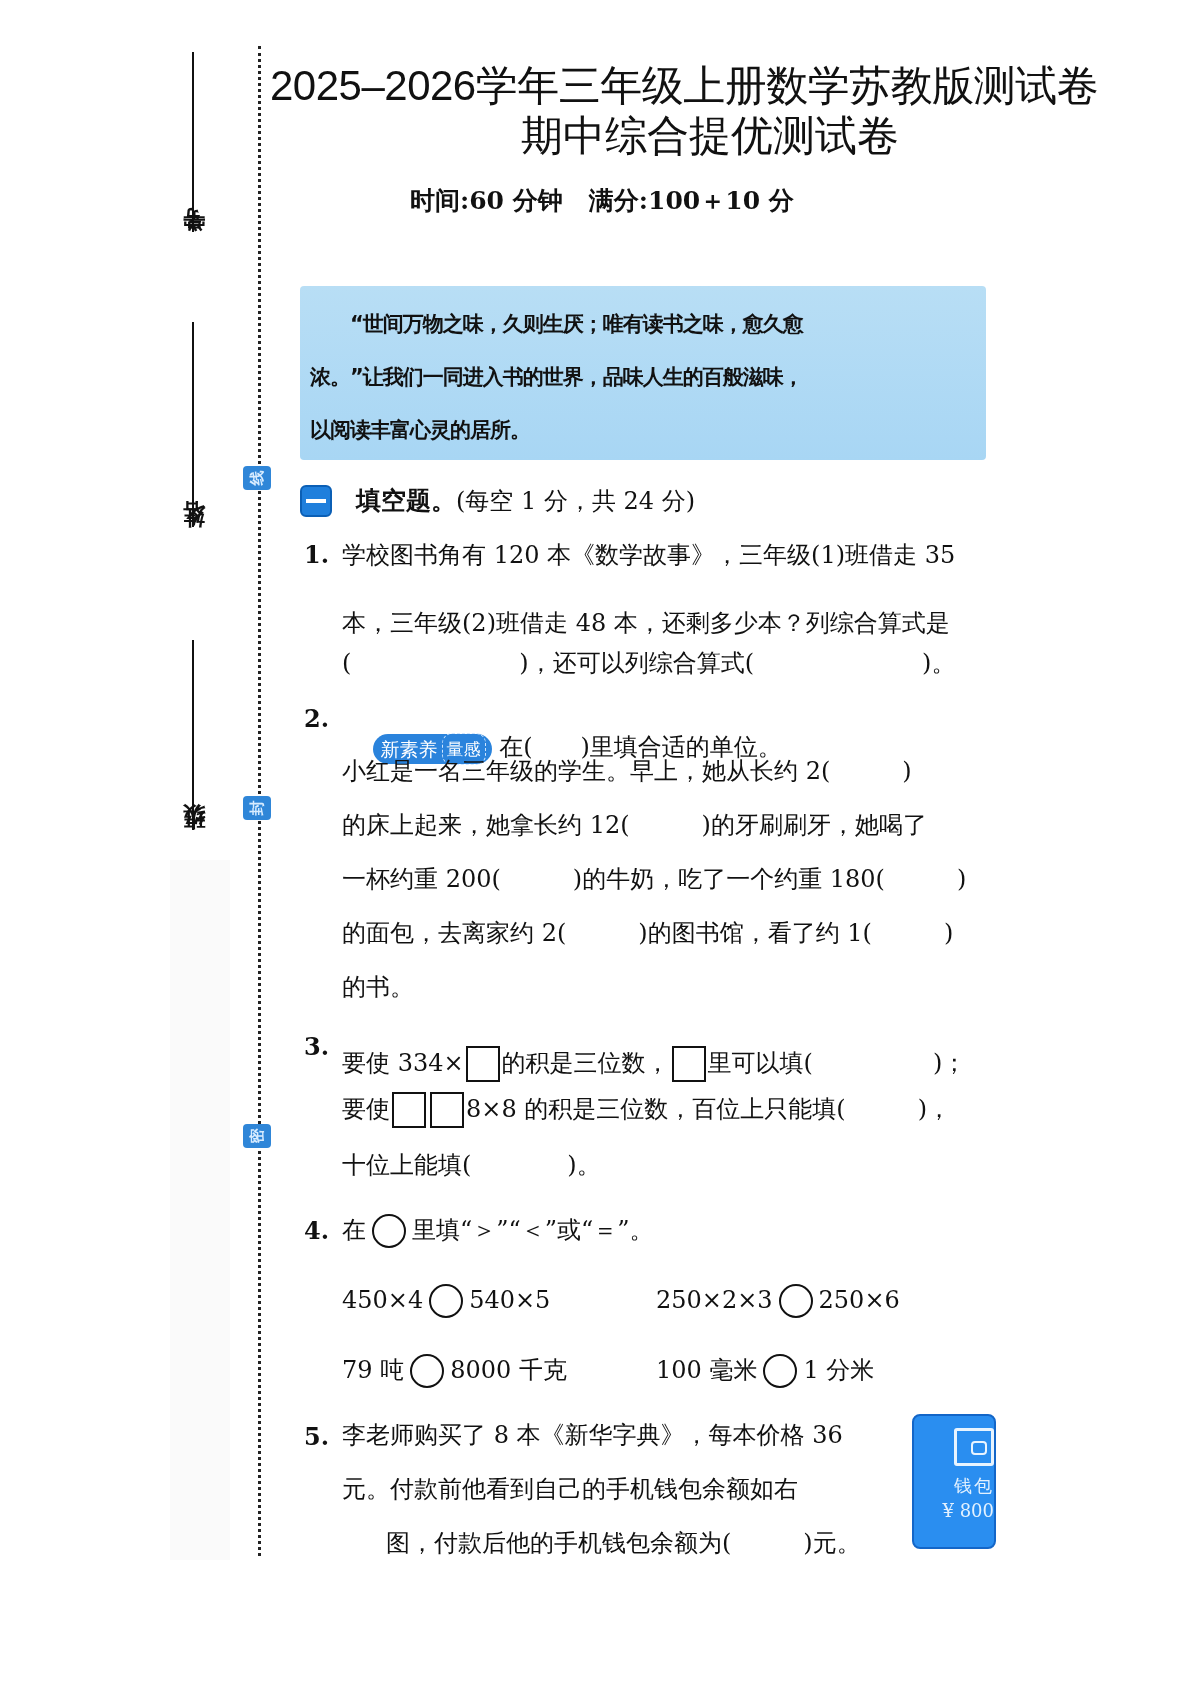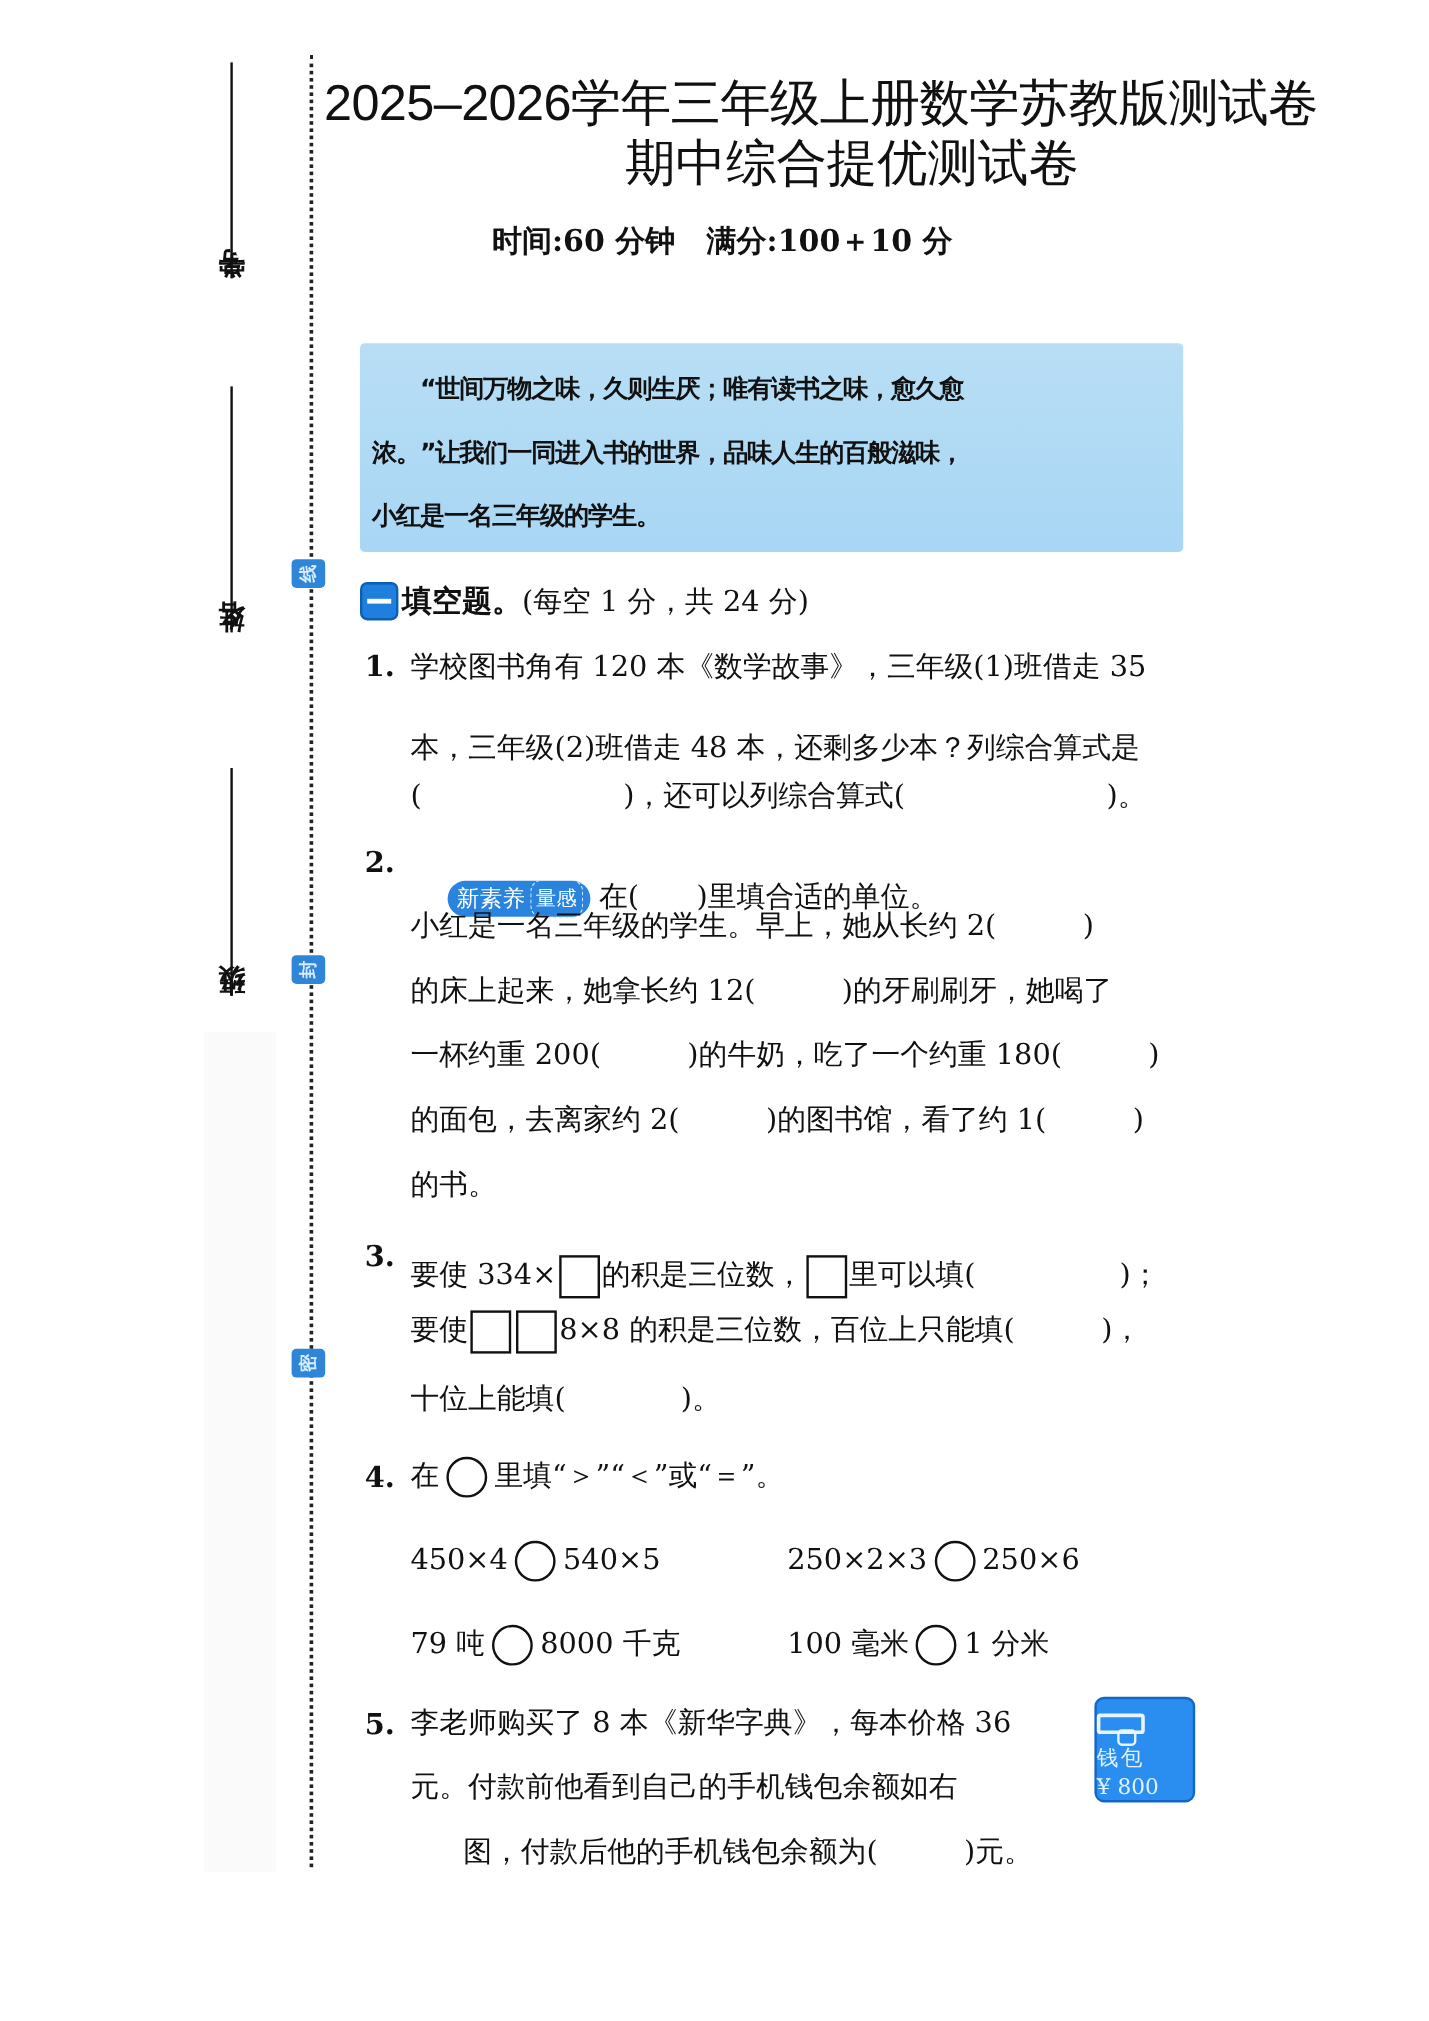--- a/index.html
+++ b/index.html
@@ -20,34 +20,34 @@
   .meta-line { position: absolute; left: 398px; top: 184px; font-size: 25px; font-weight: bold; font-family: "DejaVu Serif", serif; white-space: pre; margin-left: 12px; }
 
   
   .quote-box { position: absolute; left: 300px; top: 286px; width: 686px; height: 174px; background: linear-gradient(180deg, #b8def5 0%, #a8d6f4 100%); border-radius: 4px; padding: 12px 10px 0 10px; }
   .quote-box p { font-size: 21px; font-weight: bold; line-height: 53px; font-family: "DejaVu Sans", sans-serif; color: #111; letter-spacing: -1px; }
 
   
   .section { position: absolute; left: 300px; top: 484px; display: flex; align-items: center; }
   .section-badge { width: 32px; height: 32px; background: #1f7fdc; border: 2px solid #0b5fb5; border-radius: 6px; display: flex; align-items: center; justify-content: center; }
   .section-badge span { display: block; width: 20px; height: 4px; background: #fff; }
-  .section-title { margin-left: 3px; font-size: 25px; font-weight: bold; font-family: "DejaVu Serif", serif; }
+  .section-title { margin-left: 24px; font-size: 25px; font-weight: bold; font-family: "DejaVu Serif", serif; }
   .section-note { font-size: 24px; font-family: "DejaVu Serif", serif; }
 
   
   .q { position: absolute; left: 304px; font-size: 24px; font-family: "DejaVu Serif", serif; }
   .q-num { position: absolute; left: 0; font-weight: bold; font-size: 24px; font-family: "DejaVu Serif", serif; }
   .line { position: absolute; left: 38px; white-space: pre; font-size: 24px; line-height: 30px; font-family: "DejaVu Serif", serif; }
   .blank-box { display: inline-block; width: 34px; height: 36px; border: 2px solid #111; vertical-align: middle; margin: 0 2px; }
   .blank-circle { display: inline-block; width: 34px; height: 34px; border: 2px solid #111; border-radius: 50%; vertical-align: middle; margin: 0 6px; }
 
   .tag-new { display: inline-flex; align-items: center; height: 30px; border-radius: 15px; background: #2a83dc; color: #fff; font-size: 19px; padding: 0 6px 0 8px; vertical-align: middle; font-family: "DejaVu Sans", sans-serif; justify-content: center; }
   .tag-new .tag-sub { margin-left: 4px; padding: 0 4px; border: 1.5px dashed #cfe6ff; border-radius: 10px; font-size: 17px; }
 
-  .wallet { position: absolute; left: 912px; top: 1414px; width: 84px; height: 88px; background: #2a8ef0; border: 2px solid #1366c8; border-radius: 8px; color: #e2f1ff; display: flex; flex-direction: column; align-items: flex-start; }
+  .wallet { position: absolute; left: 912px; top: 1414px; width: 84px; height: 135px; background: #2a8ef0; border: 2px solid #1366c8; border-radius: 8px; color: #e2f1ff; display: flex; flex-direction: column; align-items: flex-end; }
   .wallet-icon { margin-top: 12px; width: 40px; height: 38px; border: 3px solid #e8f4ff; border-radius: 3px; position: relative; }
   .wallet-icon::after { content: ""; position: absolute; right: 4px; top: 10px; width: 12px; height: 10px; border: 2px solid #e8f4ff; border-radius: 4px; }
   .wallet-label { font-size: 18px; margin-top: 8px; letter-spacing: 2px; }
   .wallet-amount { font-size: 18px; margin-top: 2px; font-family: "DejaVu Serif", serif; }
 </style>
 </head>
 <body>
 
 <div class="margin-strip"></div>
 <div class="dotted-line"></div>
@@ -69,21 +69,21 @@
 <div class="seal-tag" style="top:794px;">封</div>
 <div class="seal-tag" style="top:1122px;">密</div>
 
 <div class="title1">2025–2026学年三年级上册数学苏教版测试卷</div>
 <div class="title2">期中综合提优测试卷</div>
 <div class="meta-line">时间:60 分钟   满分:100＋10 分</div>
 
 <div class="quote-box">
   <p>　　“世间万物之味，久则生厌；唯有读书之味，愈久愈</p>
   <p>浓。”让我们一同进入书的世界，品味人生的百般滋味，</p>
-  <p>小红是一名三年级的学生。</p>
+  <p>以阅读丰富心灵的居所。</p>
 </div>
 
 <div class="section">
   <div class="section-badge">
       <span></span>
     </div>
   <span class="section-title">填空题。</span>
   <span class="section-note">(每空 1 分，共 24 分)</span>
 </div>
 

